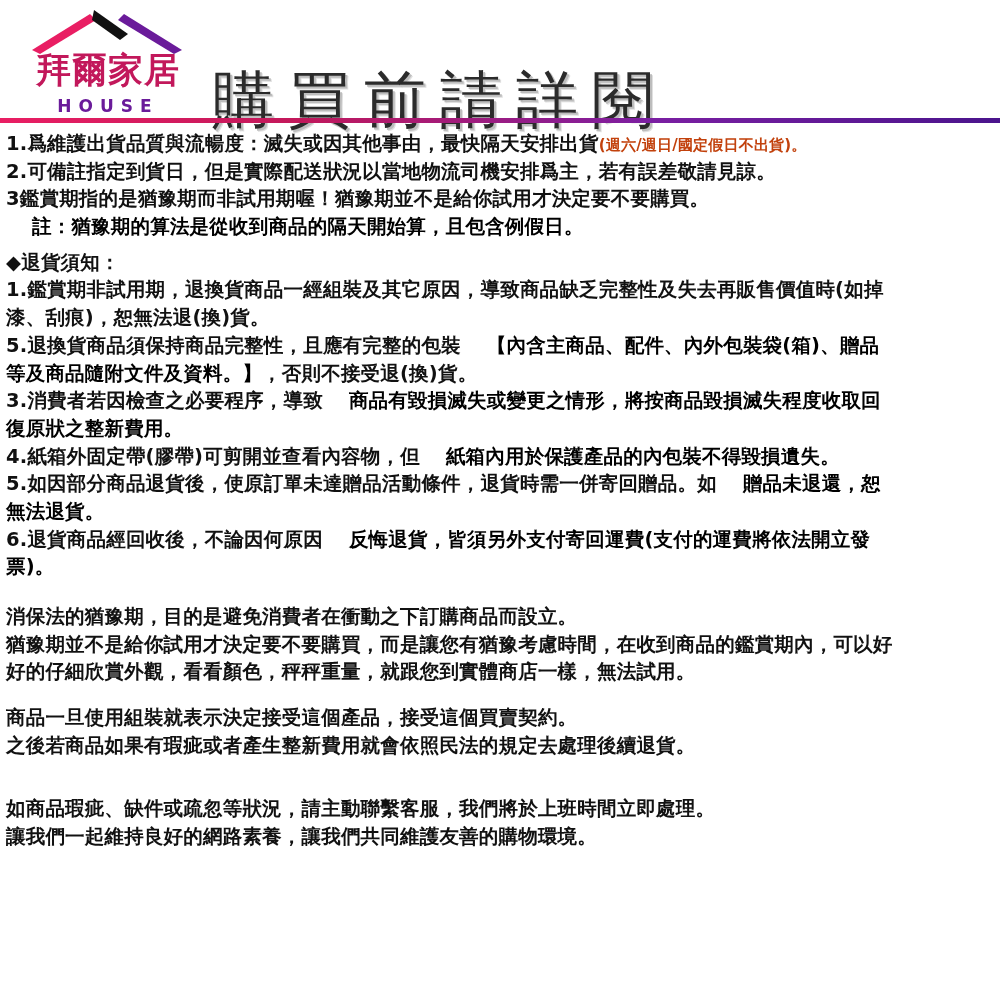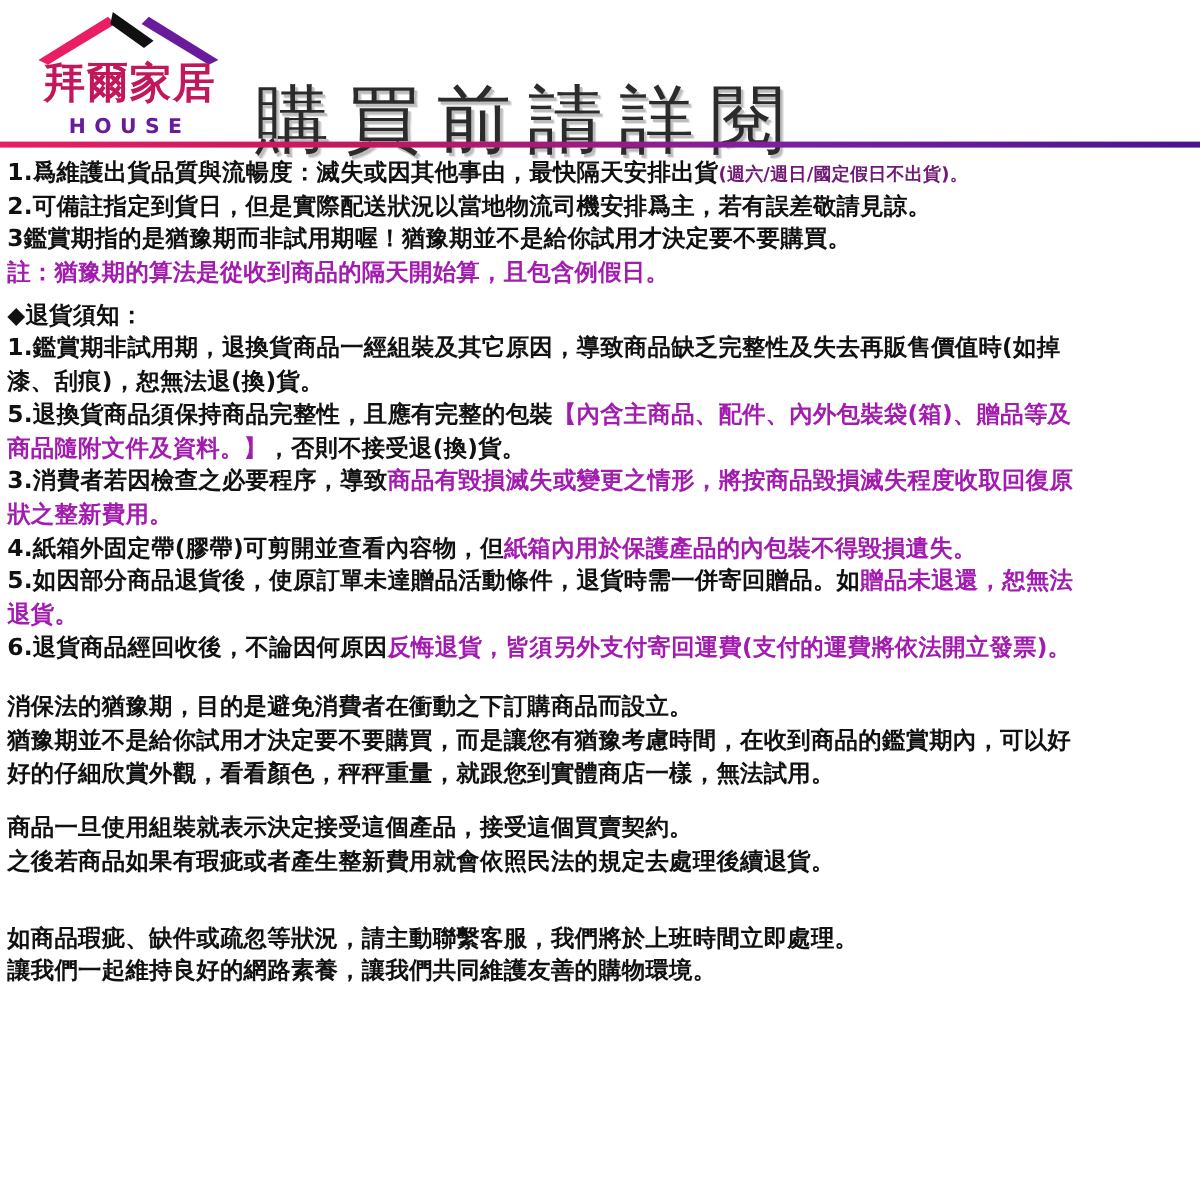--- a/index.html
+++ b/index.html
@@ -97,24 +97,24 @@
   .line {
     white-space: normal;
   }
   .para {
     margin: 0;
   }
   .gap-sm { height: 8px; }
   .gap-md { height: 18px; }
   .gap-lg { height: 22px; }
 
-  .red { color: #a21caf; }
+  .red { color: #000000; margin-left: 26px; }
   .blk { color: #111111; }
   .small-red {
-    color: #701a75;
+    color: #c2410c;
     font-size: 15px;
   }
 </style>
 </head>
 <body>
 
 <div class="page">
 
   <div class="header">
 

